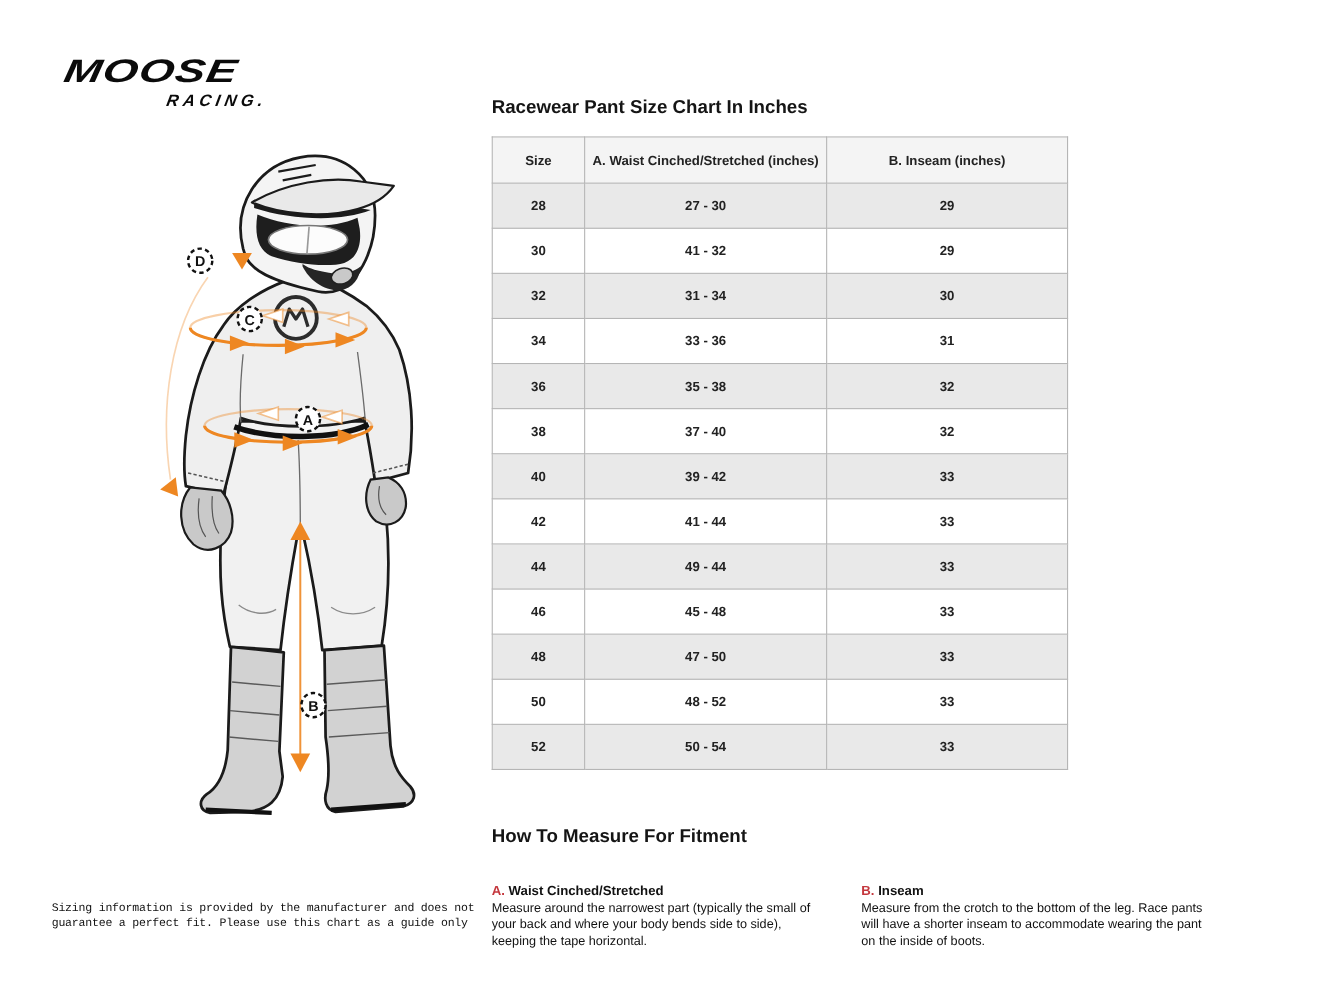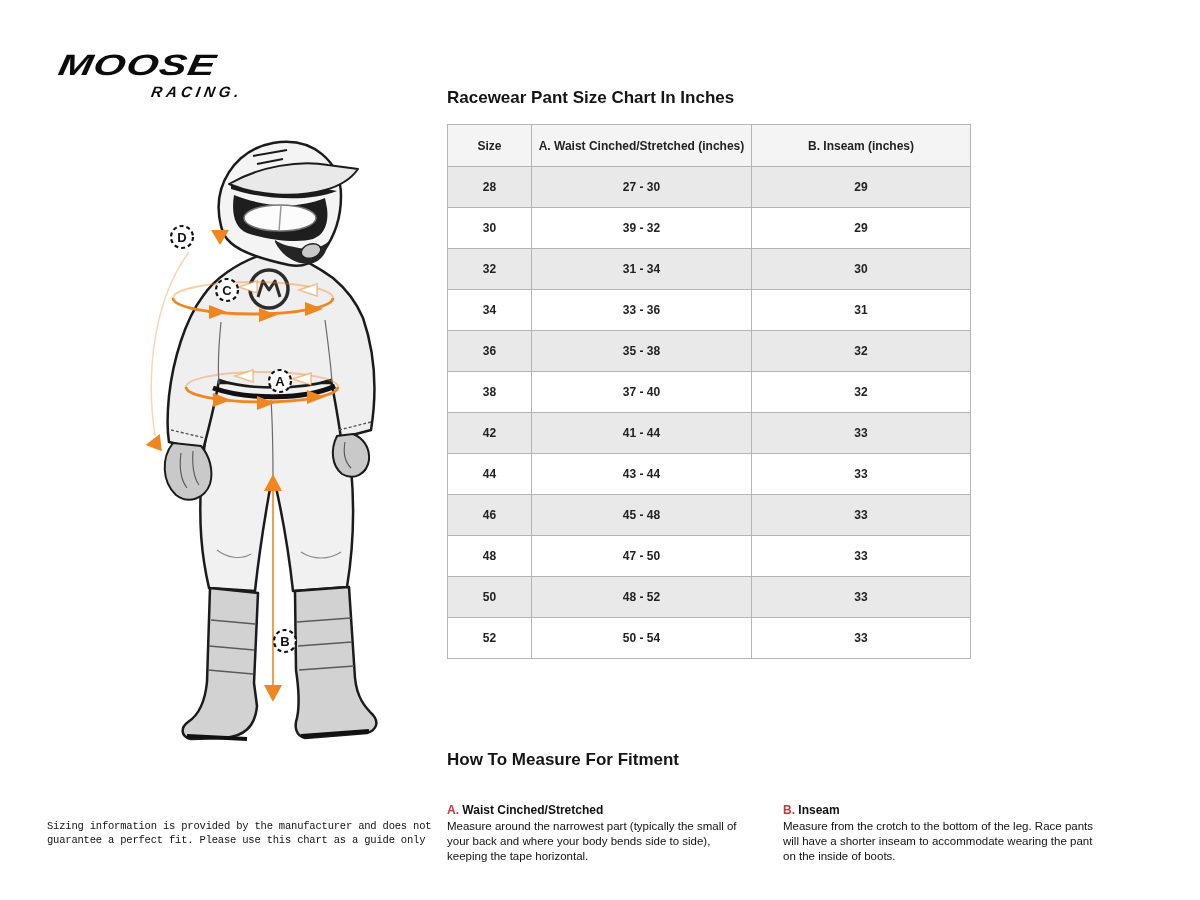--- a/index.html
+++ b/index.html
@@ -163,21 +163,21 @@
       </tr>
     </thead>
     <tbody>
         <tr>
           <td>28</td>
           <td>27 - 30</td>
           <td>29</td>
         </tr>
         <tr>
           <td>30</td>
-          <td>39 - 32</td>
+          <td>41 - 32</td>
           <td>29</td>
         </tr>
         <tr>
           <td>32</td>
           <td>31 - 34</td>
           <td>30</td>
         </tr>
         <tr>
           <td>34</td>
           <td>33 - 36</td>
@@ -187,27 +187,32 @@
           <td>36</td>
           <td>35 - 38</td>
           <td>32</td>
         </tr>
         <tr>
           <td>38</td>
           <td>37 - 40</td>
           <td>32</td>
         </tr>
         <tr>
+          <td>40</td>
+          <td>39 - 42</td>
+          <td>33</td>
+        </tr>
+        <tr>
           <td>42</td>
           <td>41 - 44</td>
           <td>33</td>
         </tr>
         <tr>
           <td>44</td>
-          <td>43 - 44</td>
+          <td>49 - 44</td>
           <td>33</td>
         </tr>
         <tr>
           <td>46</td>
           <td>45 - 48</td>
           <td>33</td>
         </tr>
         <tr>
           <td>48</td>
           <td>47 - 50</td>

